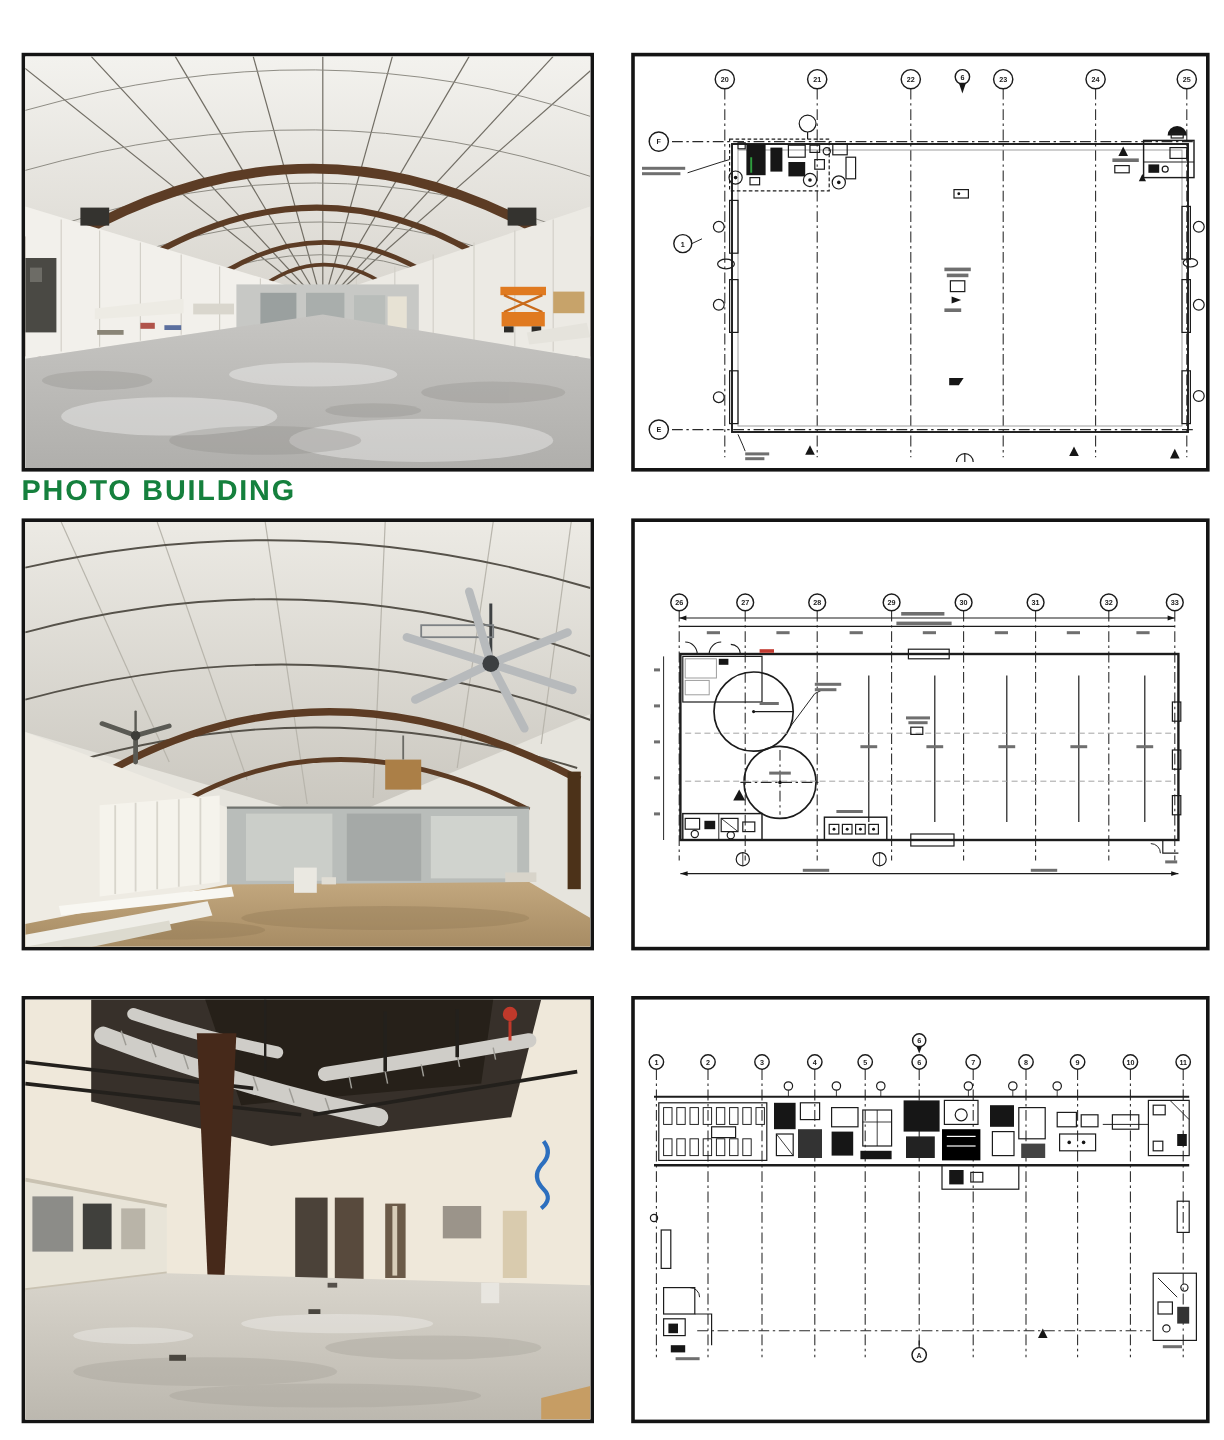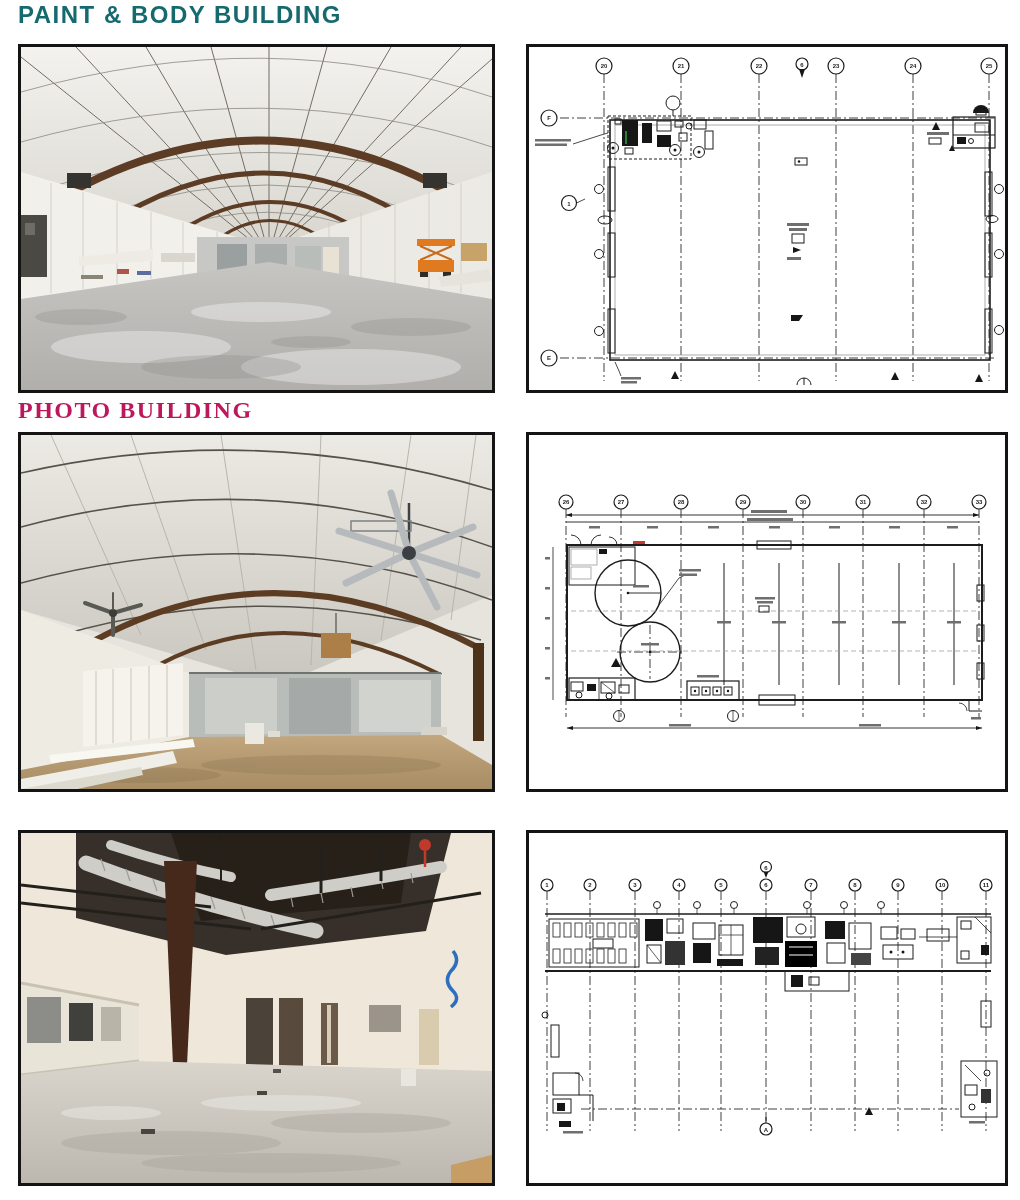--- a/index.html
+++ b/index.html
@@ -18,21 +18,20 @@
   .bubble{fill:#ffffff;stroke:#1c1c1c;stroke-width:1.2;}
   .bubble-label{font:700 6px "Liberation Sans",sans-serif;text-anchor:middle;fill:#1c1c1c;}
   .blk{fill:#161616;stroke:none;}
   .note-line{fill:#6f6f6f;}
 </style>
 </head>
 <body>
 
 <div class="page">
 
-  <h2 class="sec-heading" style="top: 2px; color: rgb(21, 106, 110);">PAINT &amp; BODY BUILDING</h2>
 
   <figure class="panel" style="left:18px;top:44px;width:477px;height:349px;margin:0">
     <svg viewBox="0 0 471 343" preserveAspectRatio="none">
       <defs>
         <linearGradient id="p1ceil" x1="0" y1="0" x2="0" y2="1">
           <stop offset="0" stop-color="#f3f2ee"></stop>
             <stop offset="1" stop-color="#d8d5ce"></stop>
         </linearGradient>
         <linearGradient id="p1floor" x1="0" y1="0" x2="0" y2="1">
           <stop offset="0" stop-color="#c6c5c2"></stop>
@@ -257,21 +256,21 @@
         </g>
       <g class="bubbles">
           <circle cx="20" cy="71" r="8" class="bubble"></circle>
           <text x="20" y="73.1" class="bubble-label">F</text>
           <circle cx="20" cy="311" r="8" class="bubble"></circle>
           <text x="20" y="313.1" class="bubble-label">E</text>
         </g>
     </svg>
   </figure>
 
-  <h2 class="sec-heading" style="top: 397px; color: #be185d; font-family: Liberation Serif, serif;">PHOTO BUILDING</h2>
+  <h2 class="sec-heading" style="top: 397px; color: #15803d;">PHOTO BUILDING</h2>
 
   <figure class="panel" style="left:18px;top:432px;width:477px;height:360px;margin:0">
     <svg viewBox="0 0 471 354" preserveAspectRatio="none">
       <defs>
         <linearGradient id="p2ceil" x1="0" y1="0" x2="0" y2="1">
           <stop offset="0" stop-color="#eceae4"></stop>
             <stop offset="1" stop-color="#c9c6be"></stop>
         </linearGradient>
         <linearGradient id="p2floor" x1="0" y1="0" x2="0" y2="1">
           <stop offset="0" stop-color="#c2a77e"></stop>

